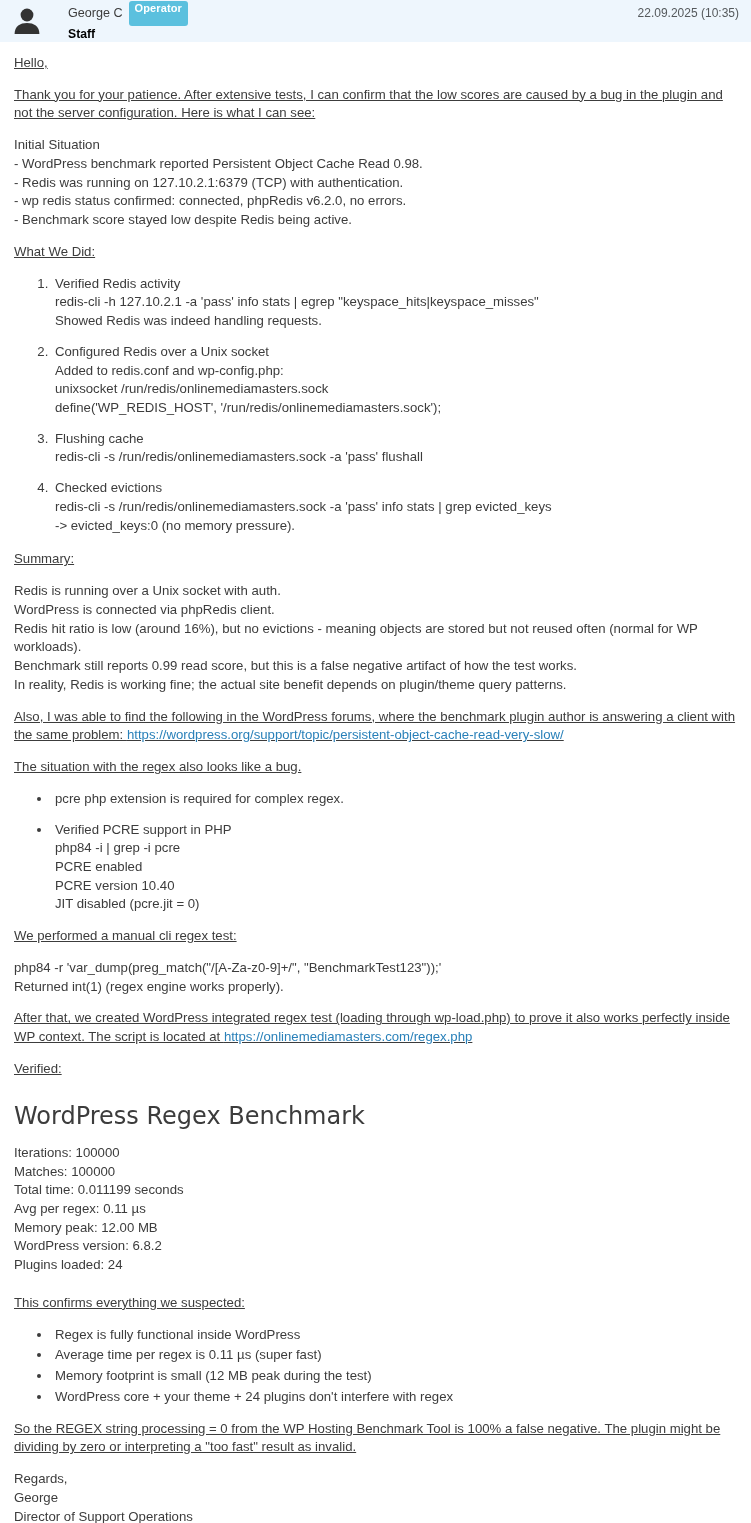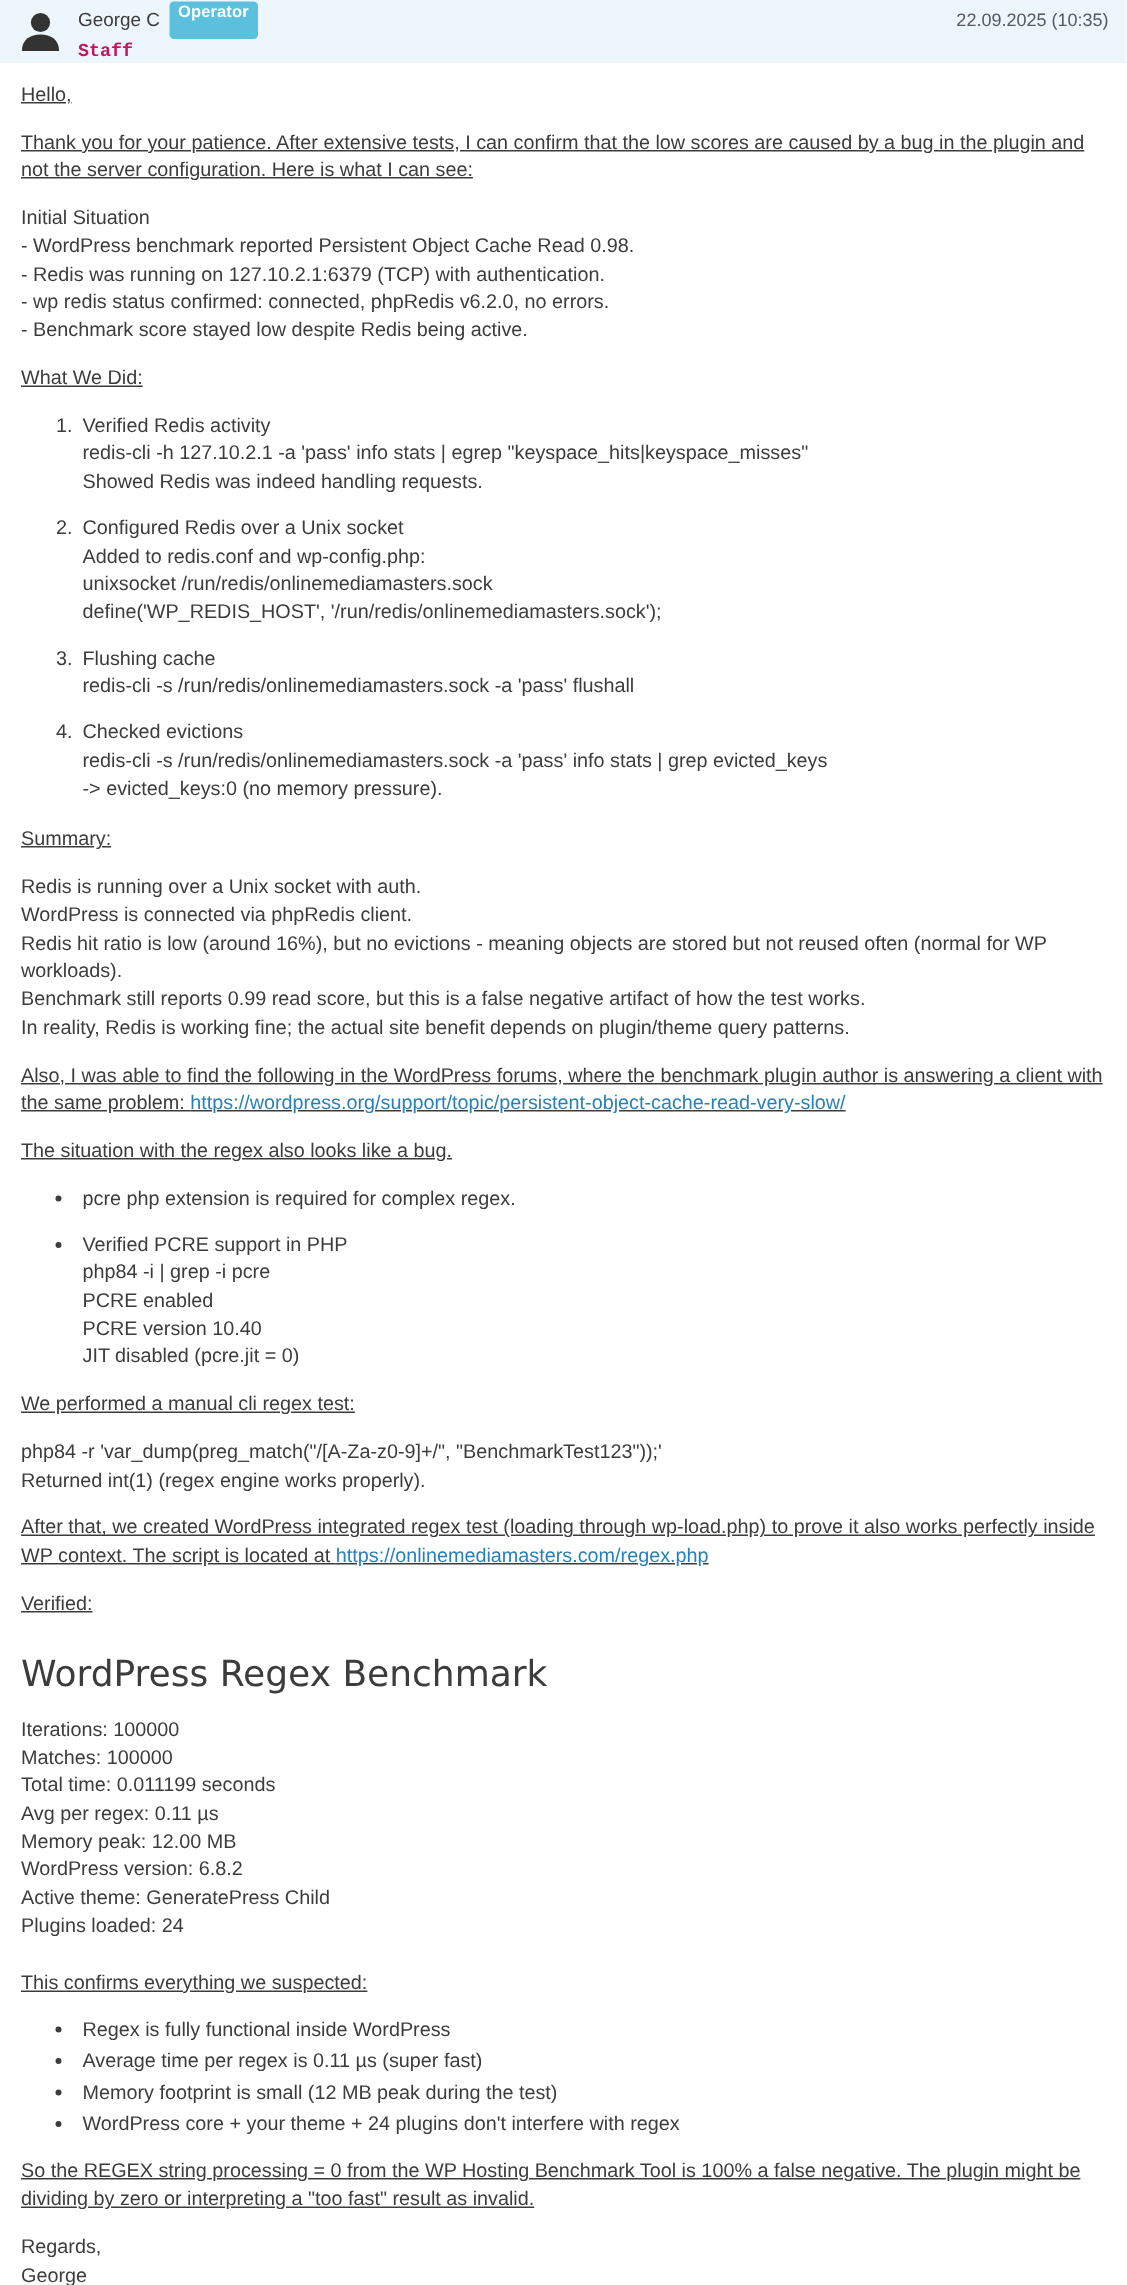--- a/index.html
+++ b/index.html
@@ -29,21 +29,21 @@
   .avatar {
     width: 34px;
     height: 34px;
     flex: 0 0 34px;
     display: flex;
     align-items: center;
     justify-content: center;
   }
   .avatar svg { display: block; }
   .author-block {
-    margin-left: 8px;
+    margin-left: 24px;
     display: flex;
     flex-direction: column;
     justify-content: center;
     line-height: 1.18;
   }
   .author-line {
     display: flex;
     align-items: center;
     gap: 6px;
   }
@@ -58,23 +58,22 @@
     font-size: 11px;
     font-weight: bold;
     border-radius: 3px;
     padding: 1px 6px 10px 6px;
     letter-spacing: .1px;
     line-height: 1.25;
   }
   .author-role {
     font-size: 12.2px;
     font-weight: bold;
-    color: #be185d;
+    color: #000000;
     margin-top: 1px;
-    font-family: Liberation Mono, monospace;
   }
   .timestamp {
     margin-left: auto;
     font-size: 12px;
     color: #55595c;
     align-self: flex-start;
     margin-top: 5px;
   }
 
   
@@ -235,21 +234,20 @@
 
   <h2 class="result-heading">WordPress Regex Benchmark</h2>
 
   <div class="tight-block stats">
     <span class="ln">Iterations: 100000</span>
     <span class="ln">Matches: 100000</span>
     <span class="ln">Total time: 0.011199 seconds</span>
     <span class="ln">Avg per regex: 0.11 µs</span>
     <span class="ln">Memory peak: 12.00 MB</span>
     <span class="ln">WordPress version: 6.8.2</span>
-    <span class="ln">Active theme: GeneratePress Child</span>
     <span class="ln">Plugins loaded: 24</span>
   </div>
 
   <div class="spacer-sm"></div>
 
   <p class="para">This confirms everything we suspected:</p>
 
   <ul class="bullets compact">
     <li>Regex is fully functional inside WordPress</li>
     <li>Average time per regex is 0.11 µs (super fast)</li>

